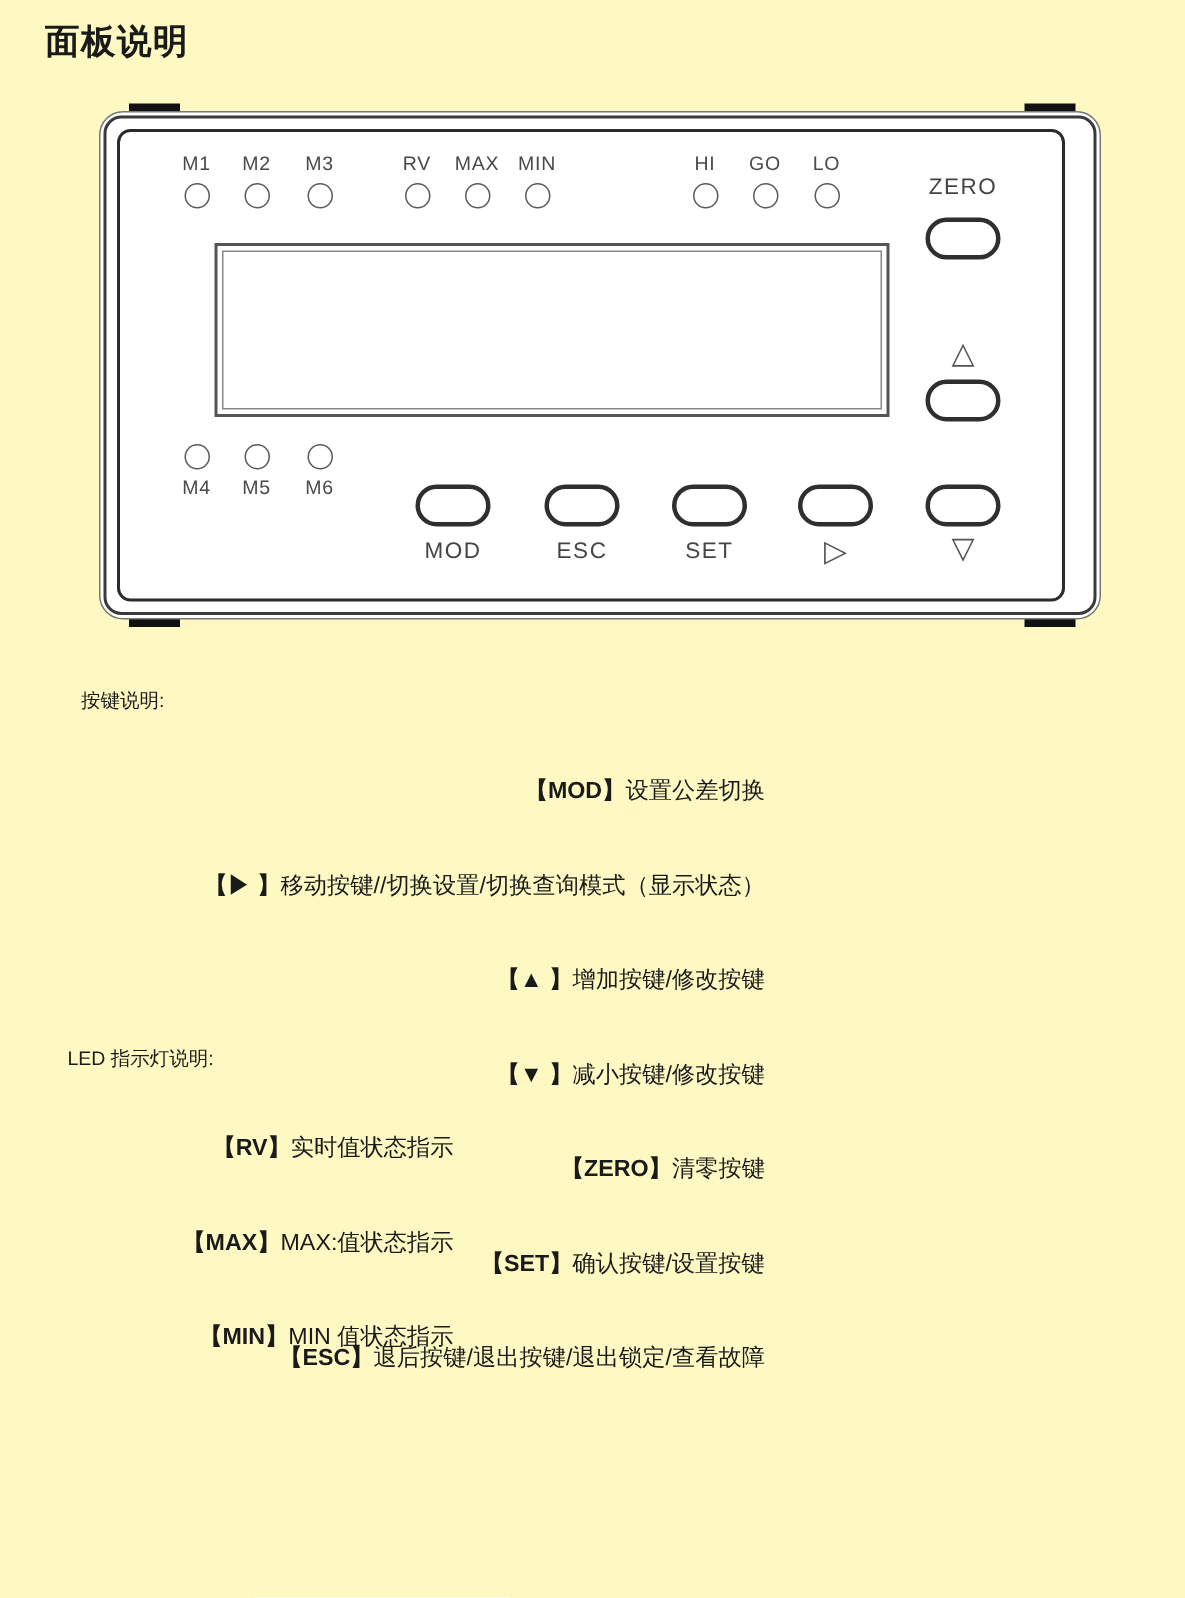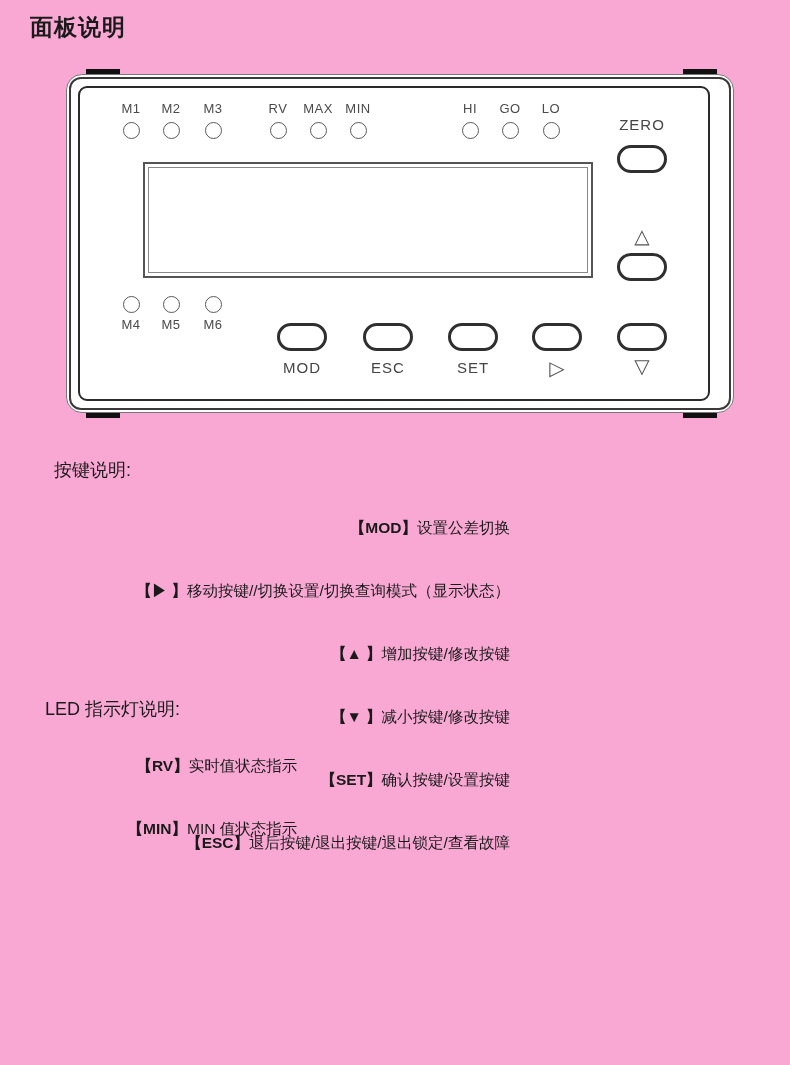--- a/index.html
+++ b/index.html
@@ -1,17 +1,17 @@
 <!DOCTYPE html>
 <html><head>
 <meta charset="utf-8">
 <style>
   html,body { margin:0; padding:0; background:#ffffff; }
   .page {
-    position:relative; width:790px; height:1065px; background:#f9a8d4; overflow:hidden;
+    position:relative; width:790px; height:1065px; background:#fef9c3; overflow:hidden;
     font-family:"Liberation Sans", sans-serif; color:#1a1a1a;
   }
   .title { position:absolute; left:30px; top:12px; font-size:23px; font-weight:bold; letter-spacing:1px; }
 
   
   .device { position:absolute; left:66px; top:69px; width:668px; height:349px;text-decoration:underline; }
   .tab { position:absolute; width:34px; height:8px; background:#111; z-index:0; }
   .shell {
     position:absolute; left:0; top:5px; width:668px; height:339px; box-sizing:border-box;
     border:1.5px solid #777; border-radius:16px; background:#fff; z-index:1;
@@ -29,21 +29,21 @@
   .led-bottom .led-circle { margin:0 auto 3px; }
 
   .display { left:77px; top:93px; width:450px; height:116px; box-sizing:border-box; border:2px solid #555; background:#fff; }
   .display-inner { position:absolute; inset:3px; border:1px solid #888; }
 
   .pill { width:50px; height:28px; box-sizing:border-box; border:3px solid #2f2f2f; border-radius:14px; background:#fff; }
   .btn-label { width:50px; text-align:center; font-size:15px; color:#454545; letter-spacing:1px; }
   .tri { width:50px; text-align:center; font-size:20px; line-height:20px; color:#555; }
 
   
-  .section-heading { position:absolute; font-size:18px; }
+  .section-heading { position:absolute; font-size:13px; }
   .rows { position:absolute; left:85px; white-space:pre;text-align:right; }
   .row { height:27px; line-height:27px; font-size:15.5px; }
   .key { display:inline-block; width:102px; font-weight:600; }
 </style>
 </head>
 <body>
 
 <div class="page">
 
   <div class="title">面板说明</div>
@@ -129,27 +129,29 @@
     <div class="dev-el btn-label" style="left:382px; top:290px;">SET</div>
     <div class="dev-el tri" style="left:466px; top:289px;">▷</div>
   </div>
 
   <div class="section-heading" style="left:54px; top:458px;">按键说明:</div>
   <div class="rows" style="top:478px;">
     <div class="row"><span class="key">【MOD】</span><span class="desc">设置公差切换</span></div>
     <div class="row"><span class="key">【▶ 】</span><span class="desc">移动按键//切换设置/切换查询模式（显示状态）</span></div>
     <div class="row"><span class="key">【▲ 】</span><span class="desc">增加按键/修改按键</span></div>
     <div class="row"><span class="key">【▼ 】</span><span class="desc">减小按键/修改按键</span></div>
+    <div class="row"><span class="key">【ZERO】</span><span class="desc">清零按键</span></div>
     <div class="row"><span class="key">【SET】</span><span class="desc">确认按键/设置按键</span></div>
     <div class="row"><span class="key">【ESC】</span><span class="desc">退后按键/退出按键/退出锁定/查看故障</span></div>
   </div>
 
   <div class="section-heading" style="left:45px; top:697px;">LED 指示灯说明:</div>
   <div class="rows" style="top:716px;">
     <div class="row"><span class="key">【RV】</span><span class="desc">实时值状态指示</span></div>
+    <div class="row"><span class="key">【MAX】</span><span class="desc">MAX:值状态指示</span></div>
     <div class="row"><span class="key">【MIN】</span><span class="desc">MIN 值状态指示</span></div>
     
     
     
     
     
     
     
   </div>
 

